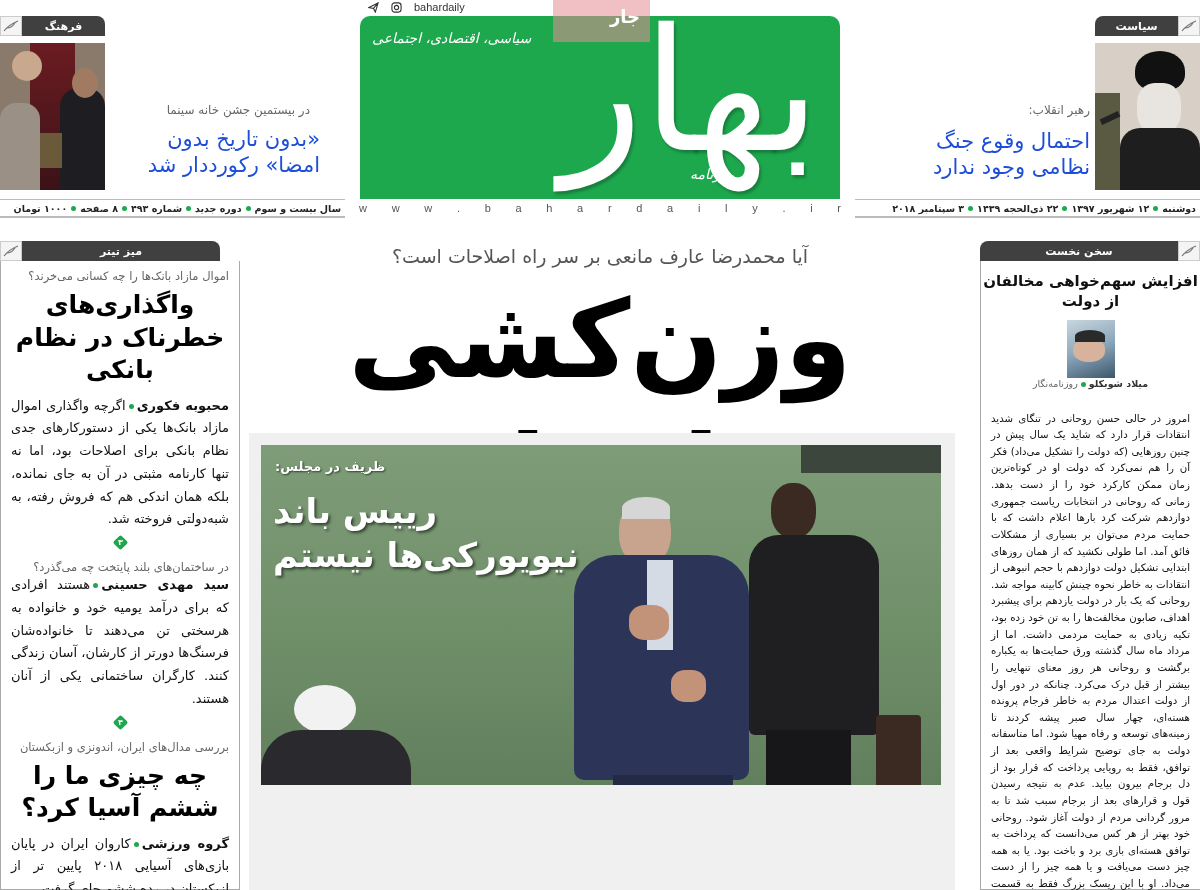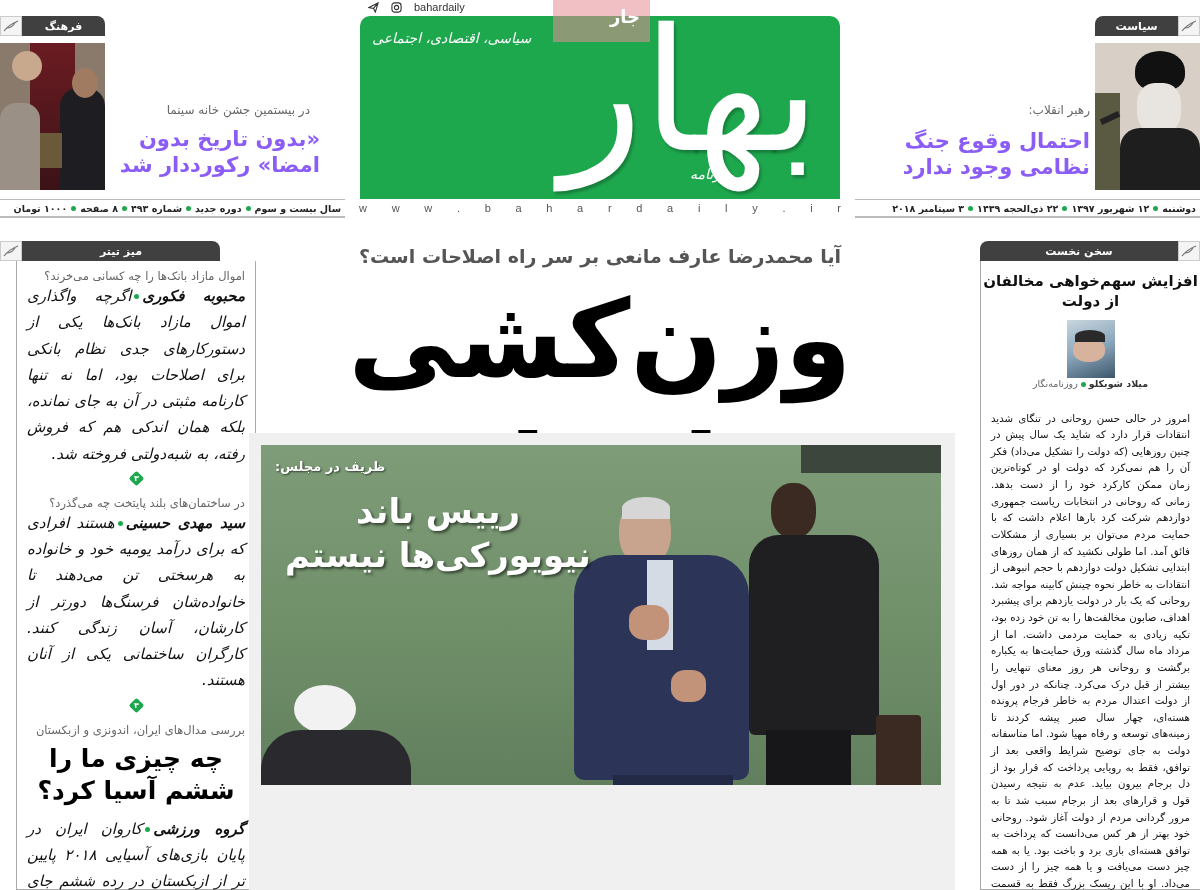--- a/index.html
+++ b/index.html
@@ -26,40 +26,40 @@
 
   
   .section-tab { height: 20px; display: flex; direction: ltr; }
   .section-tab .quill { width: 22px; height: 20px; background: #f4f4f4; border: 1px solid #ccc; display: flex; align-items: center; justify-content: center; }
   .section-tab .quill svg { width: 16px; height: 12px; }
   .section-tab .label { flex: 1; background: #404040; color: #fff; font-size: 11px; font-weight: bold; display: flex; align-items: center; justify-content: center; border-radius: 0 8px 0 0; }
 
   
   .promo-photo { background: #8a7a6c; overflow: hidden; }
   .promo-kicker { font-size: 12px; color: #666; }
-  .promo-title { font-size: 21px; font-weight: bold; line-height: 1.25; color: #8b5cf6; }
+  .promo-title { font-size: 21px; font-weight: normal; line-height: 1.25; color: #1d4ed8; }
 
   
   .side-box { border: 1px solid #aaa; border-top: none; }
   .story { text-align: center; padding: 0 10px; }
   .story .kicker { font-size: 11.5px; color: #666; margin-top: 8px; text-align: right; }
   .story .title { font-size: 25px; font-weight: bold; line-height: 1.3; color: #000; margin: 6px 0 8px; }
-  .story .body { font-size: 15px; line-height: 1.75; text-align: justify; color: #111; font-style: italic; }
+  .story .body { font-size: 13px; line-height: 1.75; text-align: justify; color: #111; }
   .story .body b { font-weight: bold; }
   .story .body .gdot { display: inline-block; width: 5px; height: 5px; background: #1ea84e; border-radius: 50%; margin: 0 3px; vertical-align: middle; }
   .page-ref { display: inline-block; width: 11px; height: 11px; background: #1ea84e; transform: rotate(45deg); border-radius: 2px; margin: 6px auto 6px; position: relative; }
   .page-ref span { position: absolute; inset: 0; transform: rotate(-45deg); color: #fff; font-size: 8px; font-weight: bold; display: flex; align-items: center; justify-content: center; }
 
   
-  .main-kicker { left: 235px; top: 245px; width: 730px; text-align: center; font-size: 19px; font-weight: bold; color: #555; }
+  .main-kicker { left: 235px; top: 245px; width: 730px; text-align: center; font-size: 19px; font-weight: normal; color: #555; }
   .main-headline { left: 235px; top: 272px; width: 730px; text-align: center; font-size: 108px; font-weight: bold; color: #000; line-height: 1.25; letter-spacing: -2px; font-family: "DejaVu Sans", sans-serif; }
   .photo-frame { left: 249px; top: 433px; width: 706px; height: 457px; background: #f0f0f0; }
   .photo { left: 261px; top: 445px; width: 680px; height: 340px; background: linear-gradient(180deg, #7e9c78 0%, #6f8f69 55%, #627f5d 100%); overflow: hidden; }
   .photo .cap-kicker { position: absolute; left: 14px; top: 14px; color: #fff; font-size: 13px; font-weight: bold; text-shadow: 1px 1px 2px rgba(0,0,0,0.6); }
-  .photo .cap-title { position: absolute; left: 12px; top: 44px; color: #fff; font-size: 34px; font-weight: bold; line-height: 1.3; text-shadow: 2px 2px 3px rgba(0,0,0,0.55); text-align: center; width: 330px; }
+  .photo .cap-title { position: absolute; left: 12px; top: 44px; color: #fff; font-size: 34px; font-weight: bold; line-height: 1.3; text-shadow: 2px 2px 3px rgba(0,0,0,0.55); text-align: left; width: 330px; }
   .fig { position: absolute; }
 
   
   .editorial-title { font-size: 15px; font-weight: bold; text-align: center; line-height: 1.35; margin-top: 10px; }
   .editorial-photo { width: 48px; height: 58px; margin: 8px auto 0; background: linear-gradient(160deg, #c9d6de 0%, #8ba7bc 50%, #3d566a 100%); position: relative; overflow: hidden; }
   .editorial-byline { font-size: 9.5px; text-align: center; color: #333; }
   .editorial-body { font-size: 10.2px; line-height: 1.63; text-align: justify; padding: 0 10px; margin-top: 22px; color: #111; }
 </style>
 </head>
 <body>
@@ -163,23 +163,24 @@
 <div class="abs promo-title" style="left:875px; top:128px; width:215px;">احتمال وقوع جنگ نظامی وجود ندارد</div>
 
 <div class="abs section-tab" style="left:0; top:241px; width:220px;">
   <span class="quill">
       <svg viewBox="0 0 16 12">
         <path d="M1 11 C5 6, 10 3, 15 1 M4 8 C7 8, 10 6, 12 3" fill="none" stroke="#777" stroke-width="1.2"></path>
       </svg>
     </span>
   <span class="label">میز تیتر</span>
 </div>
-<div class="abs side-box" style="left:16px; top:261px; width:240px; height:629px;">
+<div class="abs side-box" style="left:0; top:261px; width:240px; height:629px;">
   <div class="story">
     <div class="kicker">اموال مازاد بانک‌ها را چه کسانی می‌خرند؟</div>
+    <div class="title">واگذاری‌های خطرناک در نظام بانکی</div>
     <div class="body"><b>محبوبه فکوری</b><span class="gdot"></span><span>اگرچه واگذاری اموال مازاد بانک‌ها یکی از دستورکارهای جدی نظام بانکی برای اصلاحات بود، اما نه تنها کارنامه مثبتی در آن به جای نمانده، بلکه همان اندکی هم که فروش رفته، به شبه‌دولتی فروخته شد.</span></div>
     <div class="page-ref"><span>۳</span></div>
   </div>
   <div class="story">
     <div class="kicker" style="margin-top:2px;">در ساختمان‌های بلند پایتخت چه می‌گذرد؟</div>
     <div class="body"><b>سید مهدی حسینی</b><span class="gdot"></span><span>هستند افرادی که برای درآمد یومیه خود و خانواده به هرسختی تن می‌دهند تا خانواده‌شان فرسنگ‌ها دورتر از کارشان، آسان زندگی کنند. کارگران ساختمانی یکی از آنان هستند.</span></div>
     <div class="page-ref"><span>۴</span></div>
   </div>
   <div class="story">
     <div class="kicker" style="margin-top:2px;">بررسی مدال‌های ایران، اندونزی و ازبکستان</div>

